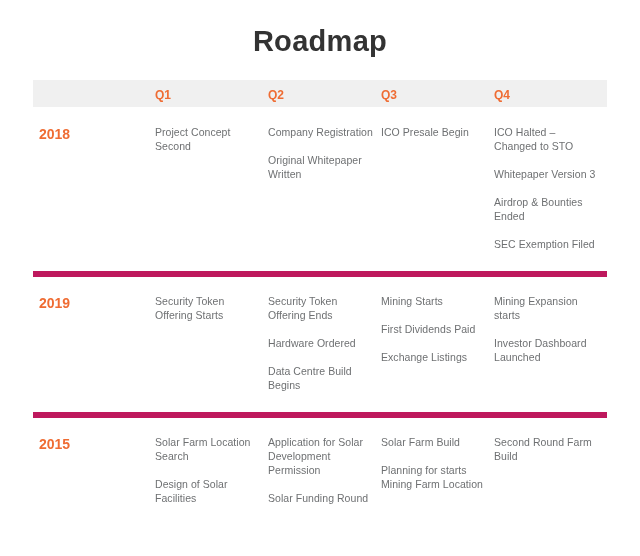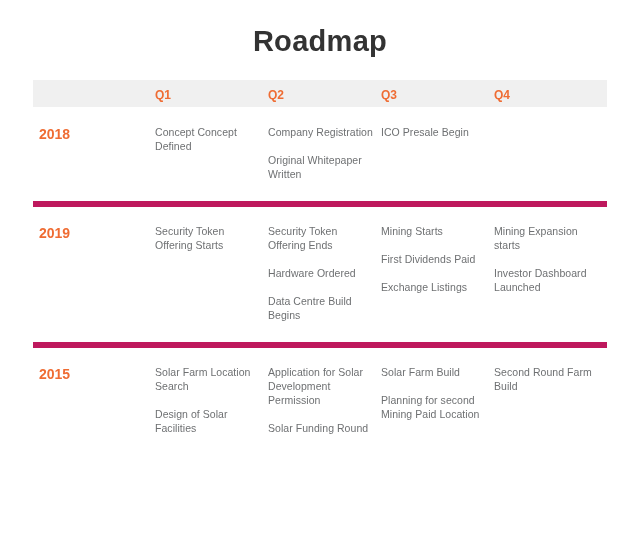--- a/index.html
+++ b/index.html
@@ -145,32 +145,40 @@
         <span class="q-label">Q4</span>
       </div>
     </div>
 
     <div class="rm-row first">
       <div class="col-year">
         <span class="year-label">2018</span>
       </div>
       <div class="col-q">
         <div class="cell-items">
-            <div class="item">Concept Concept Defined</div>
+            <div class="item">Project Concept Second</div>
           </div>
       </div>
       <div class="col-q">
         <div class="cell-items">
             <div class="item">Company Registration</div>
             <div class="item">Original Whitepaper Written</div>
           </div>
       </div>
       <div class="col-q">
         <div class="cell-items">
             <div class="item">ICO Presale Begin</div>
+          </div>
+      </div>
+      <div class="col-q last">
+        <div class="cell-items">
+            <div class="item">ICO Halted – Changed to STO</div>
+            <div class="item">Whitepaper Version 3</div>
+            <div class="item">Airdrop &amp; Bounties Ended</div>
+            <div class="item">SEC Exemption Filed</div>
           </div>
       </div>
     </div>
 
     <div class="rm-row mid">
       <div class="col-year">
         <span class="year-label">2019</span>
       </div>
       <div class="col-q">
         <div class="cell-items">
@@ -211,21 +219,21 @@
       </div>
       <div class="col-q">
         <div class="cell-items">
             <div class="item">Application for Solar Development Permission</div>
             <div class="item">Solar Funding Round</div>
           </div>
       </div>
       <div class="col-q">
         <div class="cell-items">
             <div class="item">Solar Farm Build</div>
-            <div class="item">Planning for second Mining Paid Location</div>
+            <div class="item">Planning for starts Mining Farm Location</div>
           </div>
       </div>
       <div class="col-q last">
         <div class="cell-items">
             <div class="item">Second Round Farm Build</div>
           </div>
       </div>
     </div>
 
   </div>

